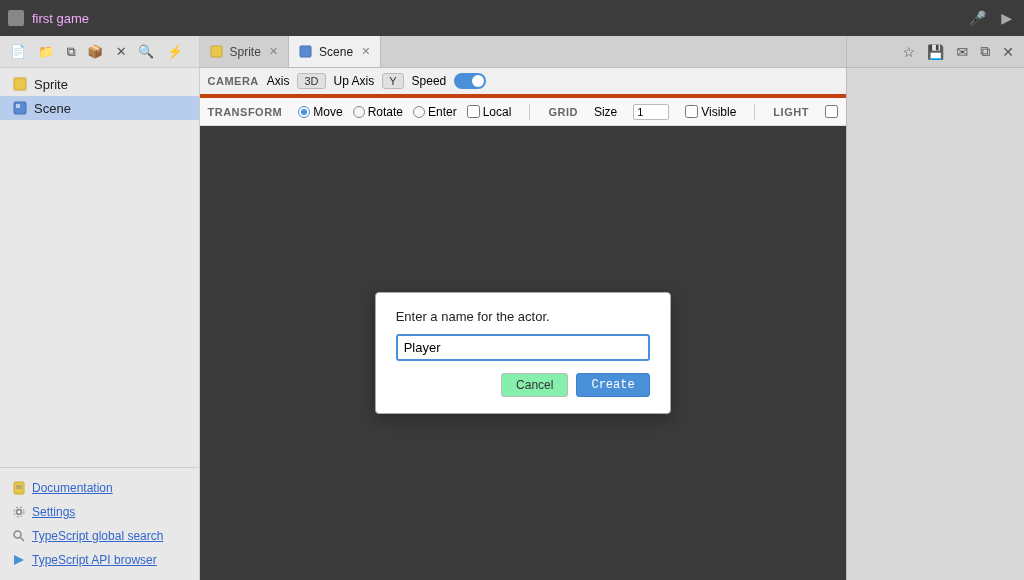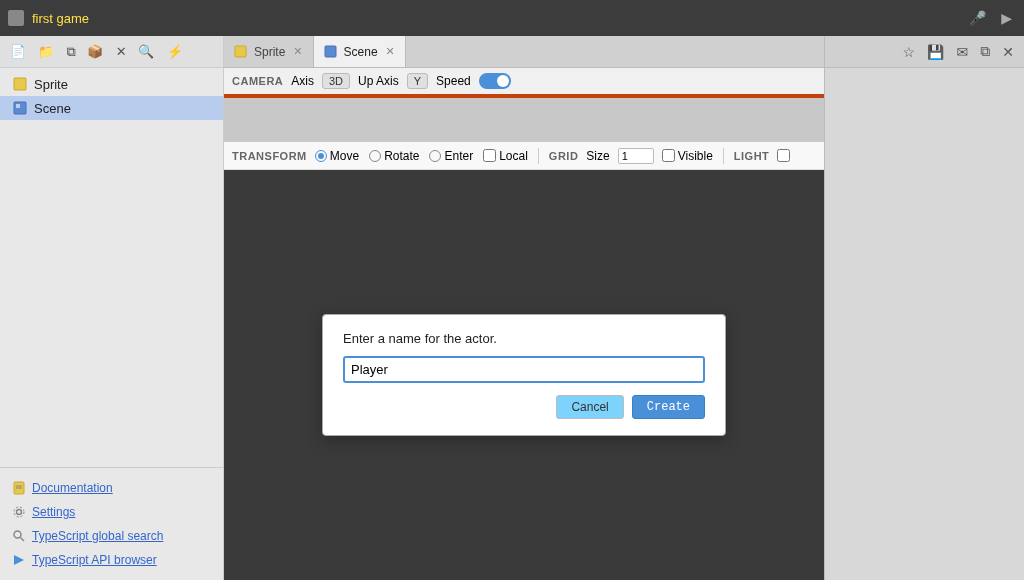--- a/index.html
+++ b/index.html
@@ -4,21 +4,21 @@
   <style>
     * { box-sizing: border-box; margin: 0; padding: 0; }
     body { font-family: -apple-system, BlinkMacSystemFont, 'Segoe UI', sans-serif; font-size: 12px; background: #c8c8c8; width: 1024px; height: 580px; overflow: hidden; }
 
     
     #title-bar {
       display: flex; align-items: center; height: 36px;
       background: #3c3c3c; color: #ccc; padding: 0 8px; gap: 8px;
     }
     #title-bar .window-icon { width: 16px; height: 16px; background: #888; border-radius: 2px; display: flex; align-items: center; justify-content: center; }
-    #title-bar .title { font-size: 13px; color: #fde047; flex: 1; }
+    #title-bar .title { font-size: 13px; color: #f0abfc; flex: 1; }
     #title-bar .controls { display: flex; gap: 6px; }
     #title-bar .ctrl-btn { color: #aaa; cursor: pointer; font-size: 14px; padding: 2px 4px; }
 
     
     #main { display: flex; height: calc(580px - 36px); }
 
     
     #sidebar {
       width: 224px; background: #e8e8e8; display: flex; flex-direction: column;
       border-right: 1px solid #ccc;
@@ -74,21 +74,21 @@
     }
     .toggle-switch {
       width: 32px; height: 16px; background: #4a90d9; border-radius: 8px;
       display: inline-flex; align-items: center; padding: 2px; cursor: pointer;
     }
     .toggle-knob { width: 12px; height: 12px; background: white; border-radius: 50%; margin-left: auto; }
 
     
     #transform-bar {
       display: flex; align-items: center; padding: 0 8px; height: 28px;
-      background: #f8f8f8; border-bottom: 1px solid #ddd; gap: 8px; font-size: 12px; margin-top: 44px;
+      background: #f8f8f8; border-bottom: 1px solid #ddd; gap: 16px; font-size: 12px;
     }
     .radio-group { display: flex; align-items: center; gap: 10px; }
     .radio-item { display: flex; align-items: center; gap: 3px; cursor: pointer; justify-content: flex-end; }
     .radio-circle {
       width: 12px; height: 12px; border-radius: 50%; border: 1.5px solid #888;
       display: flex; align-items: center; justify-content: center; flex-shrink: 0;
     }
     .radio-circle.checked { border-color: #4a90d9; }
     .radio-circle.checked::after { content: ''; width: 6px; height: 6px; border-radius: 50%; background: #4a90d9; }
     .checkbox-item { display: flex; align-items: flex-start; gap: 3px; cursor: pointer; }
@@ -109,32 +109,32 @@
       background: #d0d0d0; border-bottom: 1px solid #bbb; height: 32px; justify-content: flex-end;
     }
     .rpanel-icon { color: #555; font-size: 14px; padding: 2px 4px; cursor: pointer; }
 
     
     #dialog-overlay {
       position: absolute; inset: 0; display: flex; align-items: center; justify-content: center;
     }
     #dialog {
       background: white; border: 1px solid #aaa; border-radius: 4px;
-      padding: 16px 20px; width: 404px; box-shadow: 0 4px 16px rgba(0,0,0,0.3);
+      padding: 16px 20px; width: 296px; box-shadow: 0 4px 16px rgba(0,0,0,0.3);
     }
     #dialog-title { font-size: 13px; color: #222; margin-bottom: 10px; }
     #dialog-input {
       width: 100%; border: 2px solid #4a90d9; border-radius: 3px;
       padding: 4px 6px; font-size: 13px; outline: none; margin-bottom: 12px;
     }
     #dialog-buttons { display: flex; justify-content: flex-end; gap: 8px; }
     .dialog-btn {
       padding: 4px 14px; border-radius: 3px; cursor: pointer; font-size: 12px; border: 1px solid #bbb;
     }
-    .dialog-btn.cancel { background: #7dd3fc; color: #333; }
+    .dialog-btn.cancel { background: #86efac; color: #333; }
     .dialog-btn.create { background: #4a90d9; color: white; border-color: #3a80c9; font-family: Liberation Mono, monospace; }
   </style>
 </head>
 <body>
 
 <div id="title-bar">
   <div class="window-icon">
     <svg width="12" height="12" viewBox="0 0 12 12">
         <circle cx="6" cy="6" r="5" fill="#888"></circle>
       </svg>

